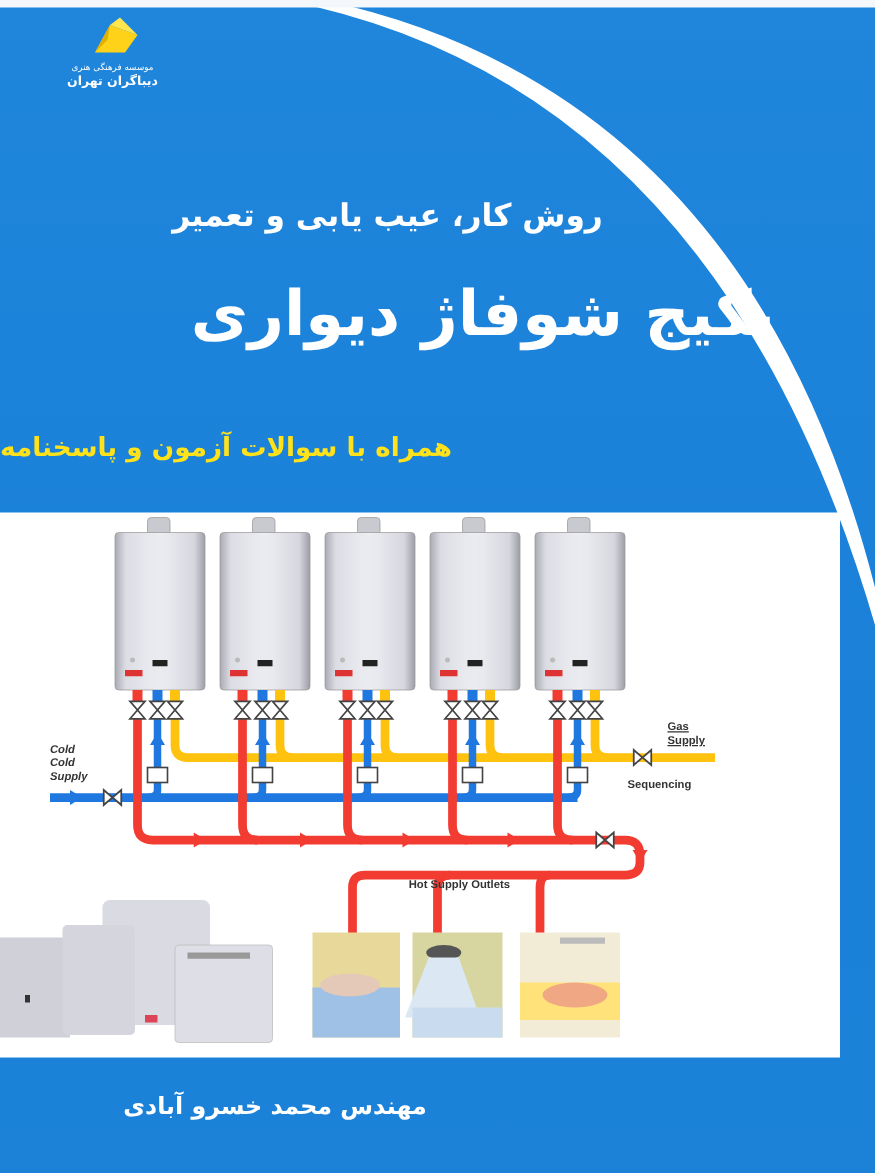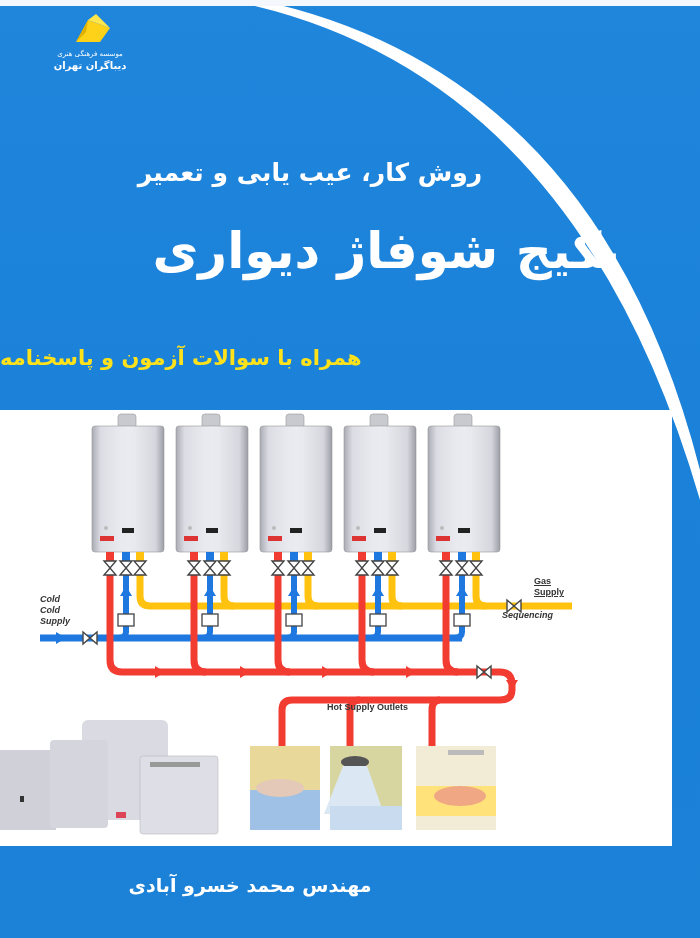--- a/index.html
+++ b/index.html
@@ -9,21 +9,21 @@
   .publisher { position:absolute; left:40px; top:12px; width:100px; text-align:center; color:#fff; }
   .publisher .logo { display:block; margin:0 auto; }
   .pub-small { font-size:7px; line-height:9px; margin-top:2px; direction:rtl; }
   .pub-big { font-size:10px; font-weight:bold; line-height:14px; direction:rtl; }
   .subtitle { position:absolute; top:158px; left:0; width:620px; text-align:center; color:#fff; font-weight:bold; font-size:25px; direction:rtl; }
   .title { position:absolute; top:222px; left:0; width:620px; color:#fff; font-weight:bold; font-size:50px; direction:rtl; }
   .tagline { position:absolute; top:346px; left:0; width:620px; text-align:left; color:#ffe21a; font-weight:bold; font-size:21px; direction:rtl; }
   .panel { position:absolute; left:0; top:410px; width:672px; height:436px; background:#ffffff; }
   .diagram { position:absolute; left:0; top:0; }
   .lbl { position:absolute; font-family:"Liberation Sans", sans-serif; font-weight:bold; font-size:9px; color:#333; line-height:11px; }
-  .author { position:absolute; top:874px; left:0; width:440px; text-align:center; color:#fff; font-weight:bold; font-size:19px; direction:rtl;padding-left:30px; }
+  .author { position:absolute; top:874px; left:0; width:440px; text-align:center; color:#fff; font-weight:bold; font-size:19px; direction:rtl; }
 </style>
 </head>
 <body>
 
 <div class="cover">
 
   <svg class="arc" width="700" height="938">
     <path d="M 150 -10 Q 560 20 700 500 L 700 470 Q 590 40 200 -10 Z" fill="#ffffff"></path>
     <path d="M 0 0 L 700 0 L 700 6 L 0 6 Z" fill="#f4f8fc"></path>
   </svg>
@@ -196,18 +196,18 @@
 
     <div class="lbl" style="left:40px; top:184px;font-style:italic;">
       <div>Cold</div>
       <div>Cold</div>
       <div>Supply</div>
     </div>
     <div class="lbl" style="left:534px; top:166px;text-decoration:underline;">
       <div>Gas</div>
       <div>Supply</div>
     </div>
-    <div class="lbl" style="left:502px; top:200px;font-style:italic;">Sequencing</div>
+    <div class="lbl" style="left:502px; top:212px;">Sequencing</div>
     <div class="lbl" style="left:327px; top:292px;">Hot Supply Outlets</div>
   </div>
 
   <div class="author">مهندس محمد خسرو آبادی</div>
 </div>
 
 </body></html>

